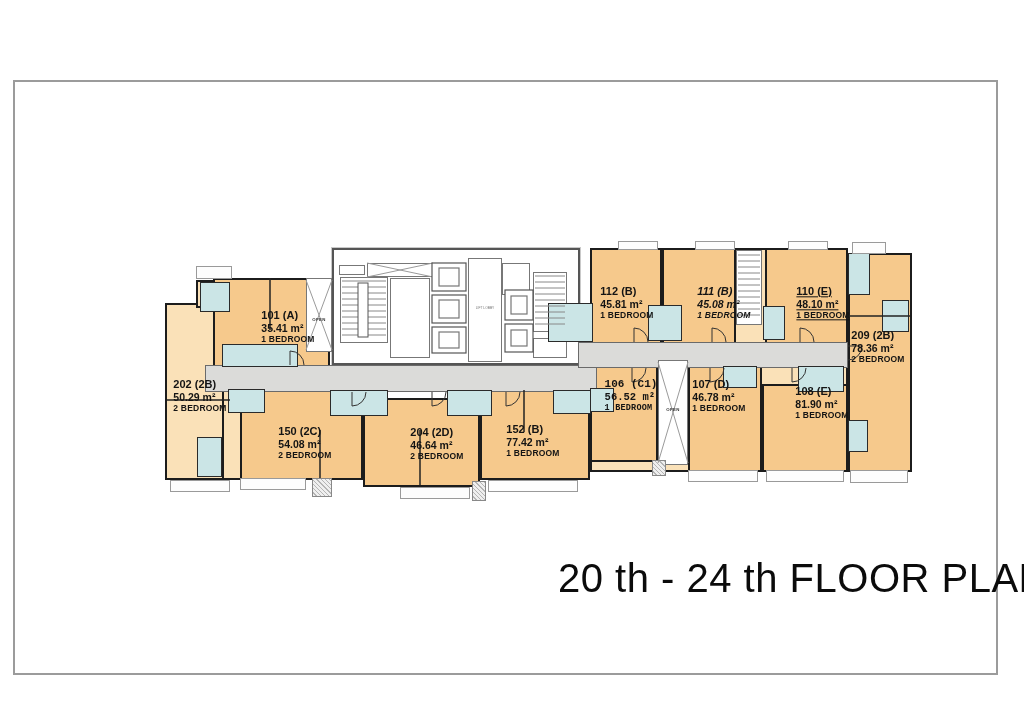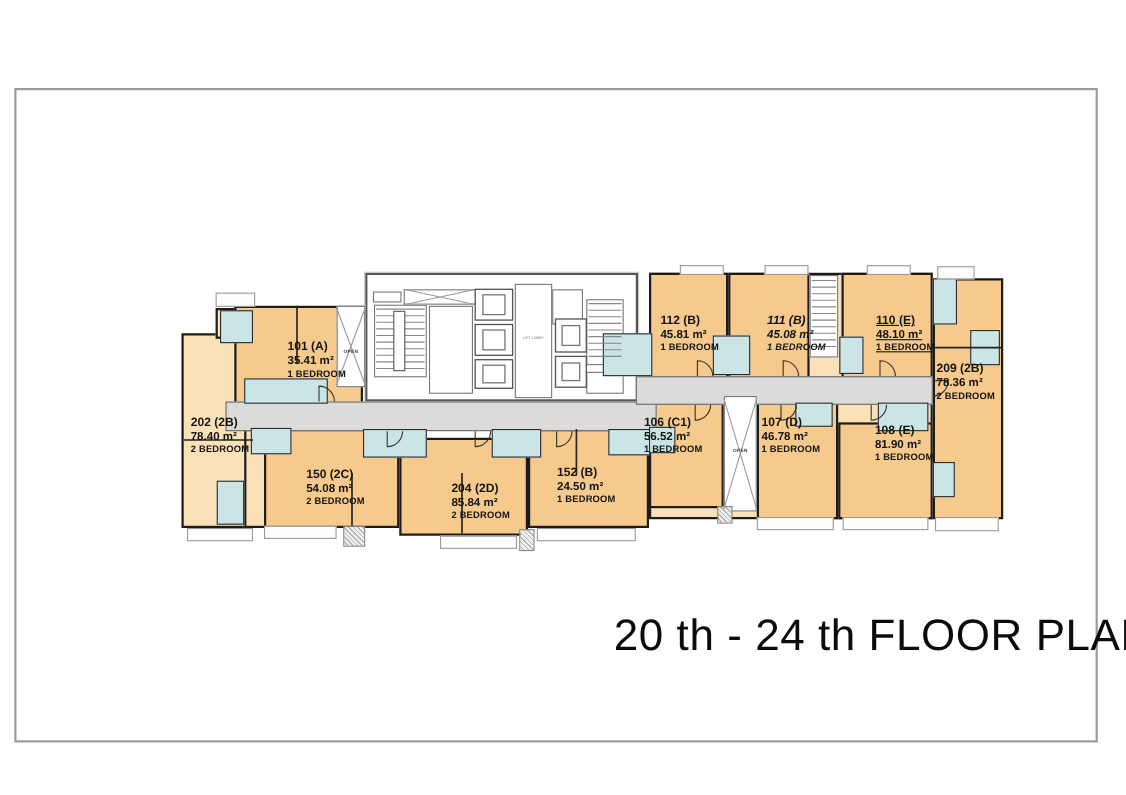--- a/index.html
+++ b/index.html
@@ -160,39 +160,39 @@
     </g>
   </svg>
 
   <div class="ulabel" style="left:288px; top:327px;">
     <div class="l1">101 (A)</div>
     <div class="l2">35.41 m²</div>
     <div class="l3">1 BEDROOM</div>
   </div>
   <div class="ulabel" style="left:200px; top:380px;margin-top:16px;">
     <div class="l1">202 (2B)</div>
-    <div class="l2">78.40 m²</div>
+    <div class="l2">50.29 m²</div>
     <div class="l3">2 BEDROOM</div>
   </div>
   <div class="ulabel" style="left:305px; top:443px;">
     <div class="l1">150 (2C)</div>
     <div class="l2">54.08 m²</div>
     <div class="l3">2 BEDROOM</div>
   </div>
-  <div class="ulabel" style="left:437px; top:456px;">
+  <div class="ulabel" style="left:437px; top:444px;">
     <div class="l1">204 (2D)</div>
-    <div class="l2">85.84 m²</div>
+    <div class="l2">46.64 m²</div>
     <div class="l3">2 BEDROOM</div>
   </div>
   <div class="ulabel" style="left:533px; top:441px;">
     <div class="l1">152 (B)</div>
-    <div class="l2">24.50 m²</div>
-    <div class="l3">1 BEDROOM</div>
-  </div>
-  <div class="ulabel" style="left:612px; top:396px;">
+    <div class="l2">77.42 m²</div>
+    <div class="l3">1 BEDROOM</div>
+  </div>
+  <div class="ulabel" style="left:631px; top:396px;font-family:Liberation Mono, monospace;">
     <div class="l1">106 (C1)</div>
     <div class="l2">56.52 m²</div>
     <div class="l3">1 BEDROOM</div>
   </div>
   <div class="ulabel" style="left:719px; top:396px;">
     <div class="l1">107 (D)</div>
     <div class="l2">46.78 m²</div>
     <div class="l3">1 BEDROOM</div>
   </div>
   <div class="ulabel" style="left:822px; top:403px;">

